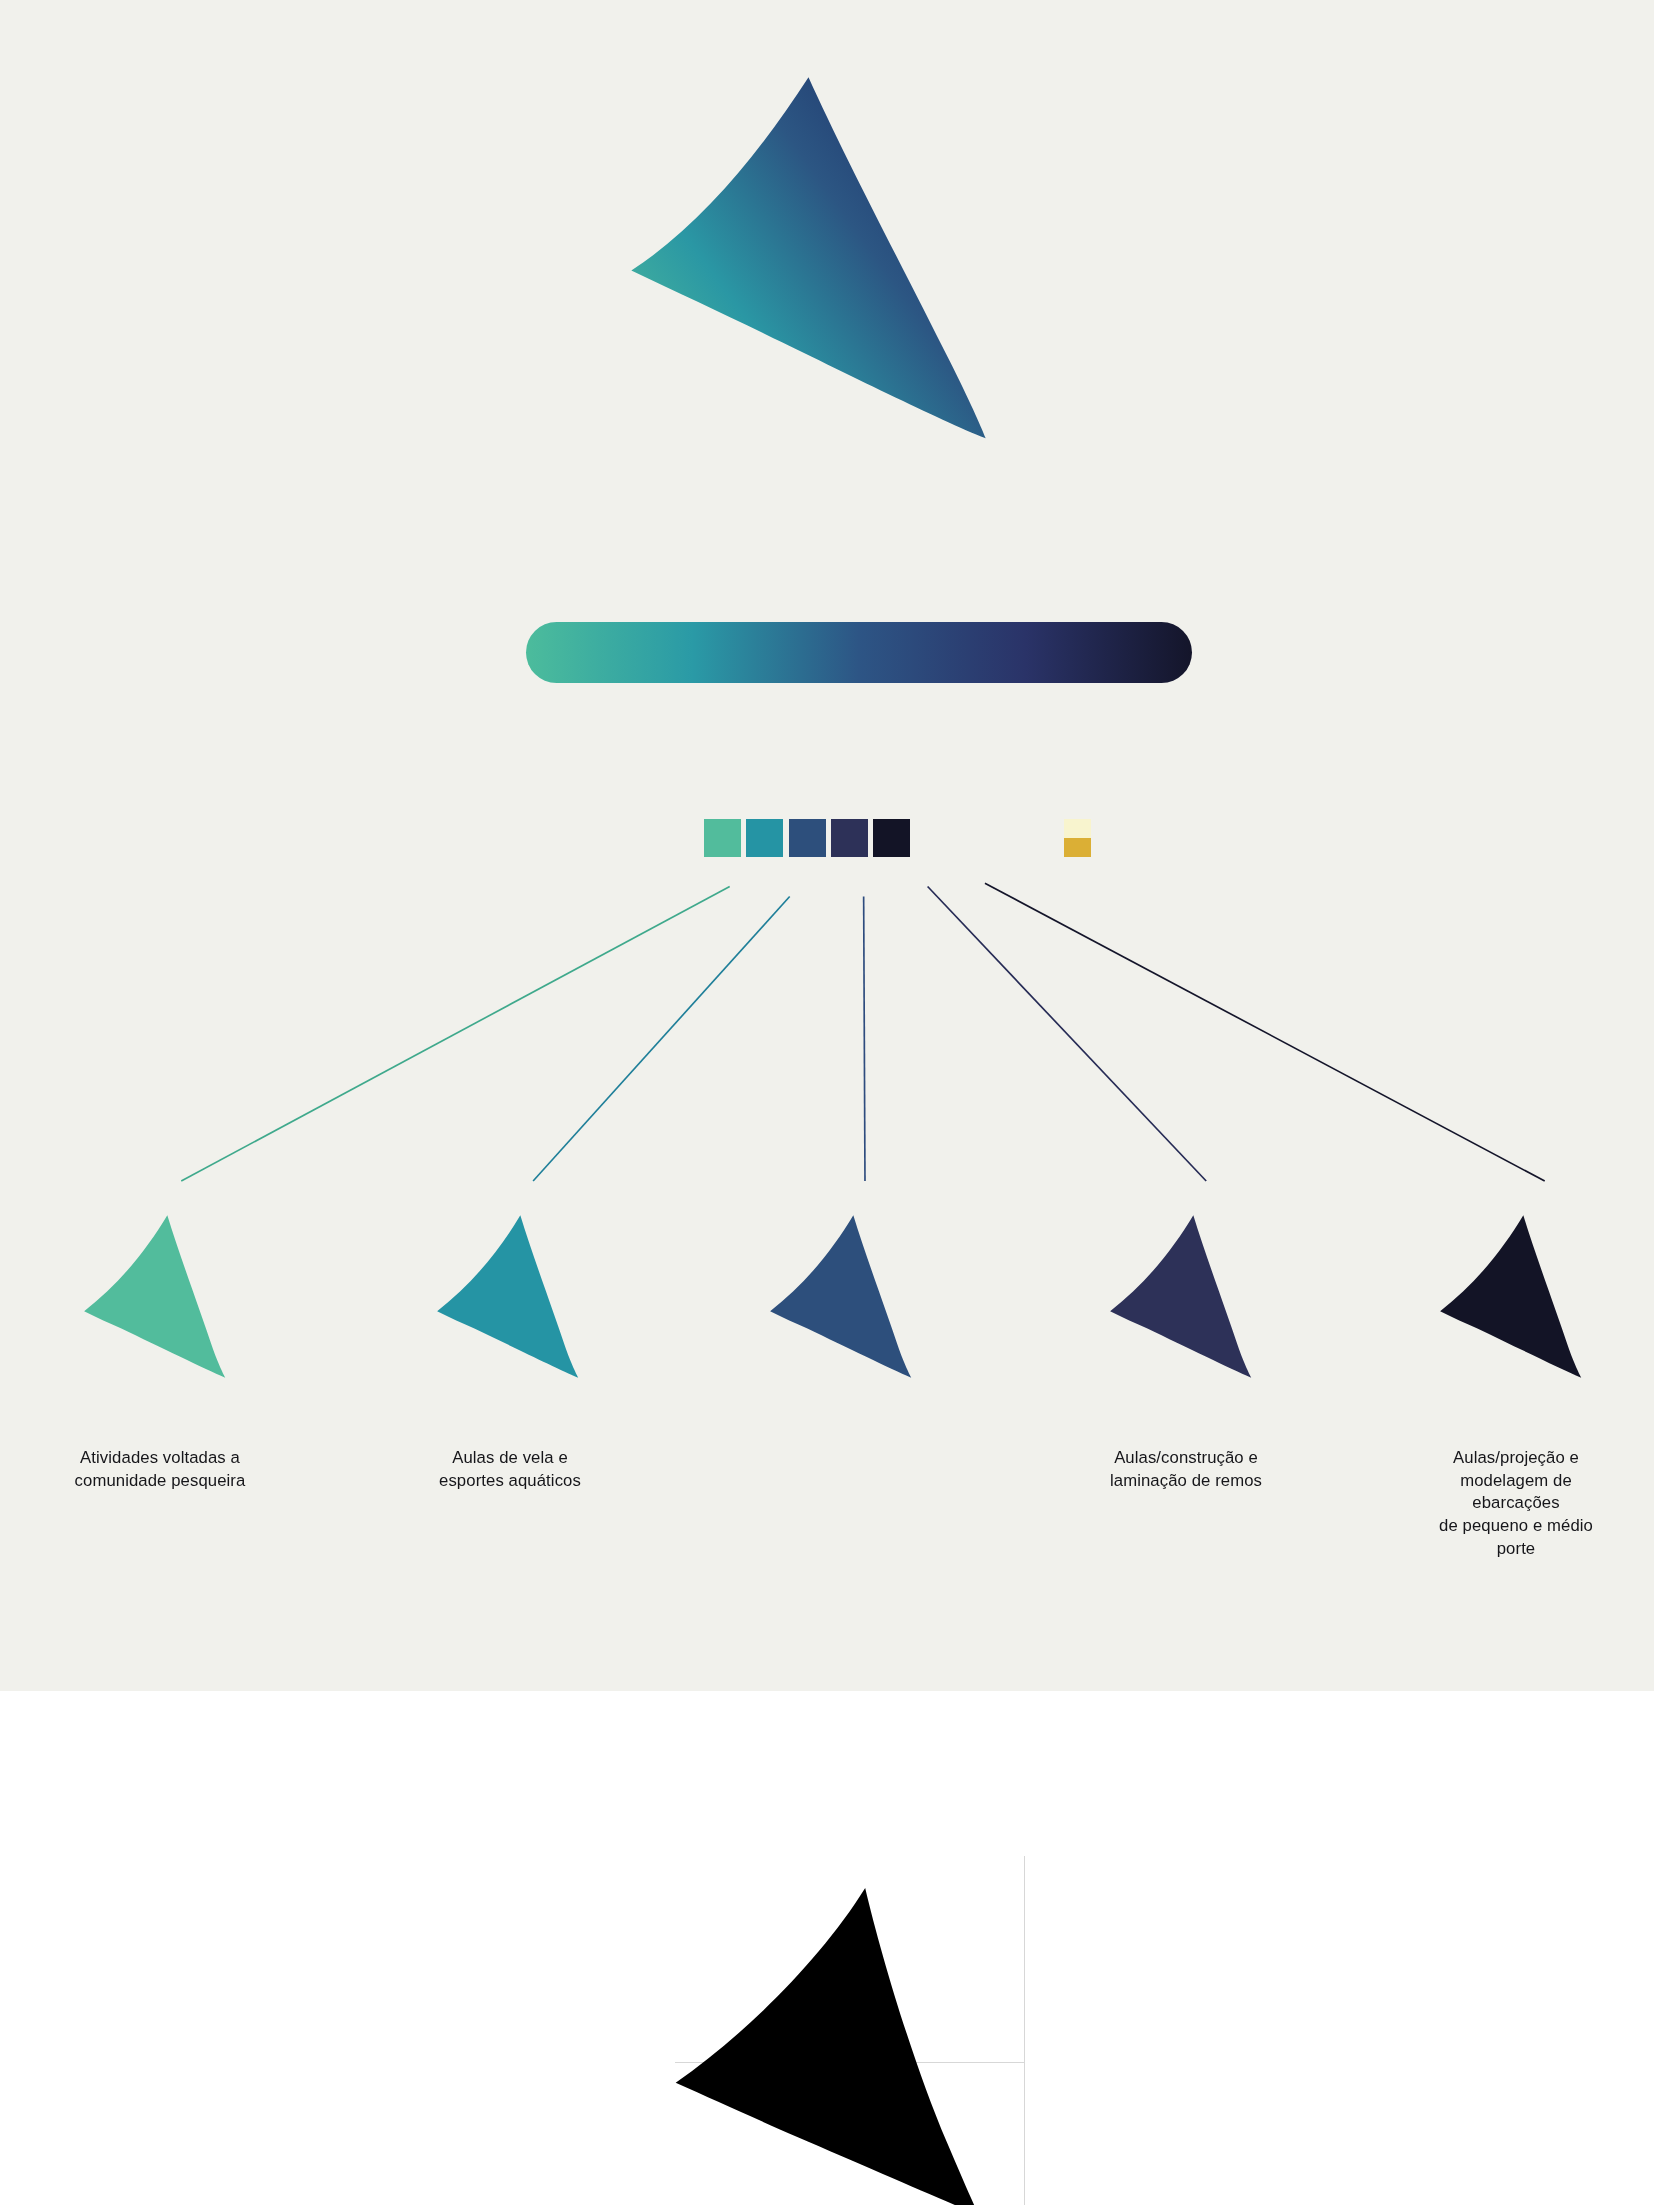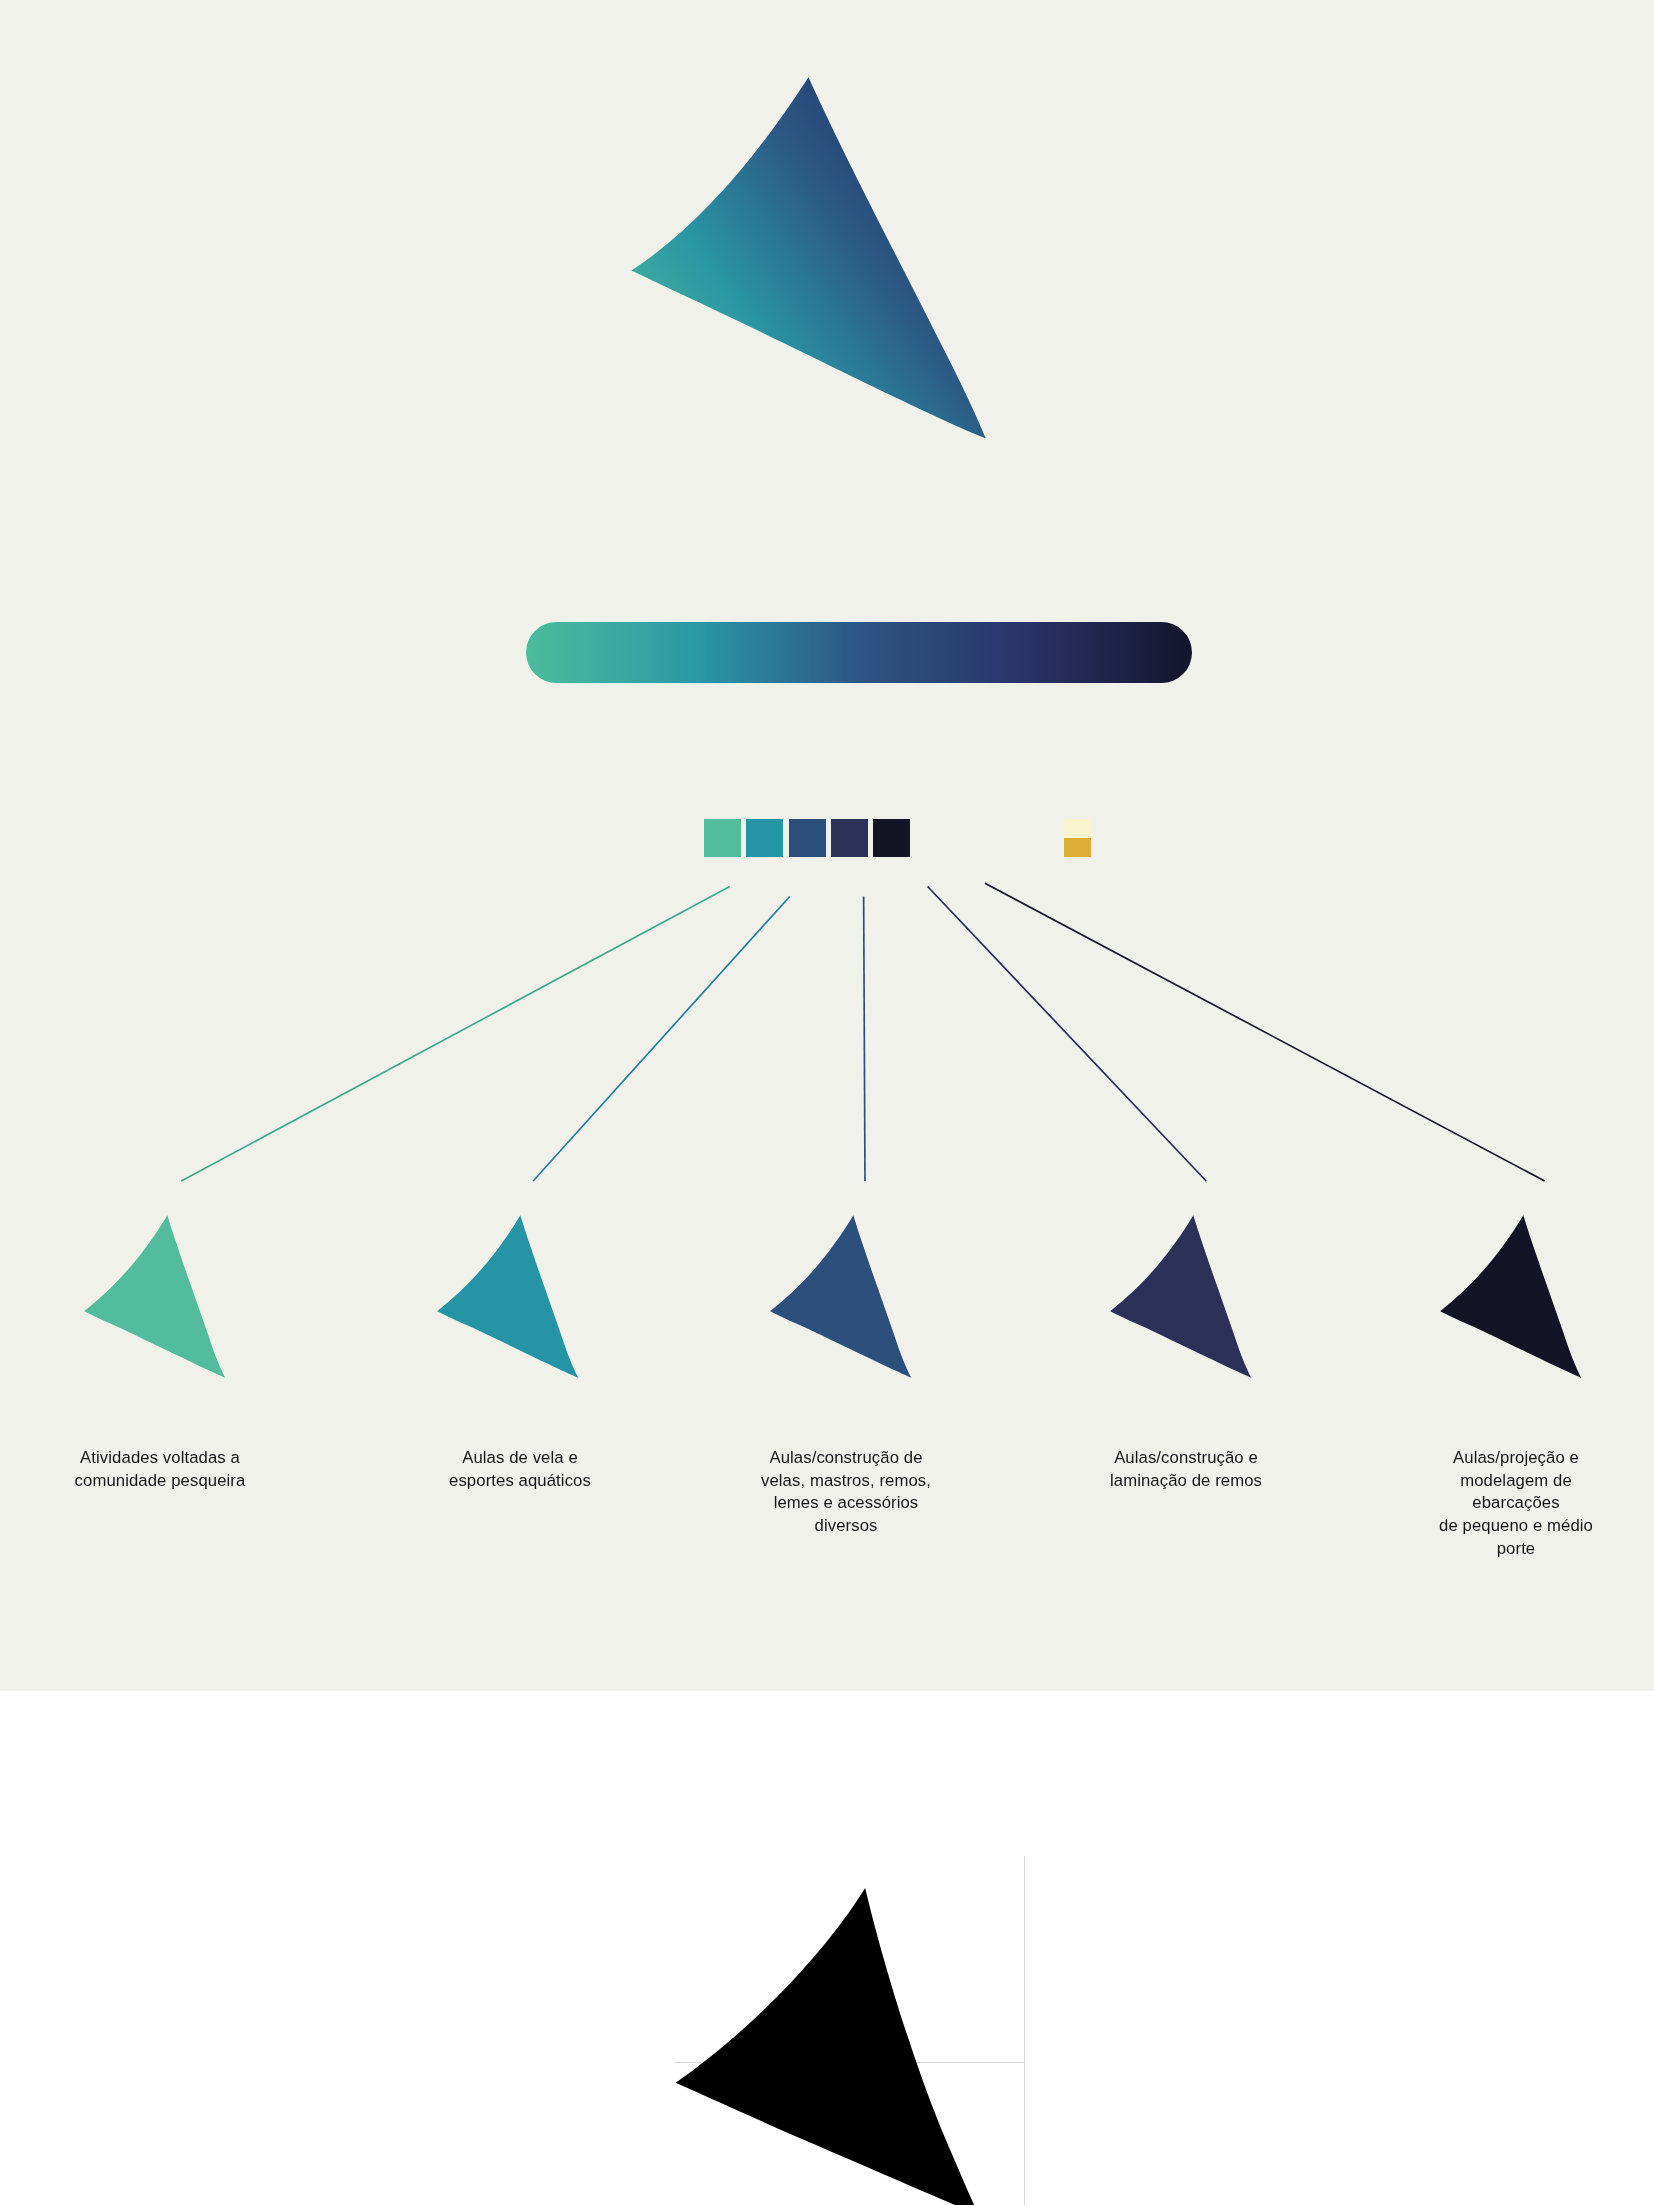--- a/index.html
+++ b/index.html
@@ -204,26 +204,22 @@
                C 58 112 100 60 131 8 Z" fill="#2D3158"></path>
     </svg>
     <svg class="mini-sail" id="mini-4" style="left:1436px; top:1210px;" viewBox="0 0 240 260">
       <path d="M 131 8 C 150 70 180 150 200 210 C 208 232 214 244 218 252
                C 186 238 120 206 62 178 C 44 170 26 162 6 152
                C 58 112 100 60 131 8 Z" fill="#131426"></path>
     </svg>
 
     <div class="caption" style="left:20px;   top:1447px;">Atividades voltadas a
 comunidade pesqueira</div>
-    <div class="caption" style="left:380px;  top:1447px;">Aulas de vela e
+    <div class="caption" style="left:370px;  top:1447px;">Aulas de vela e
 esportes aquáticos</div>
-    <div class="caption" style="left:706px; top:1447px;">Aulas/construção de
-velas, mastros, remos,
-lemes e acessórios
-diversos</div>
     <div class="caption" style="left:1046px; top:1447px;">Aulas/construção e
 laminação de remos</div>
     <div class="caption" style="left:1376px; top:1447px;">Aulas/projeção e
 modelagem de
 ebarcações
 de pequeno e médio
 porte</div>
 
   </div>
 

